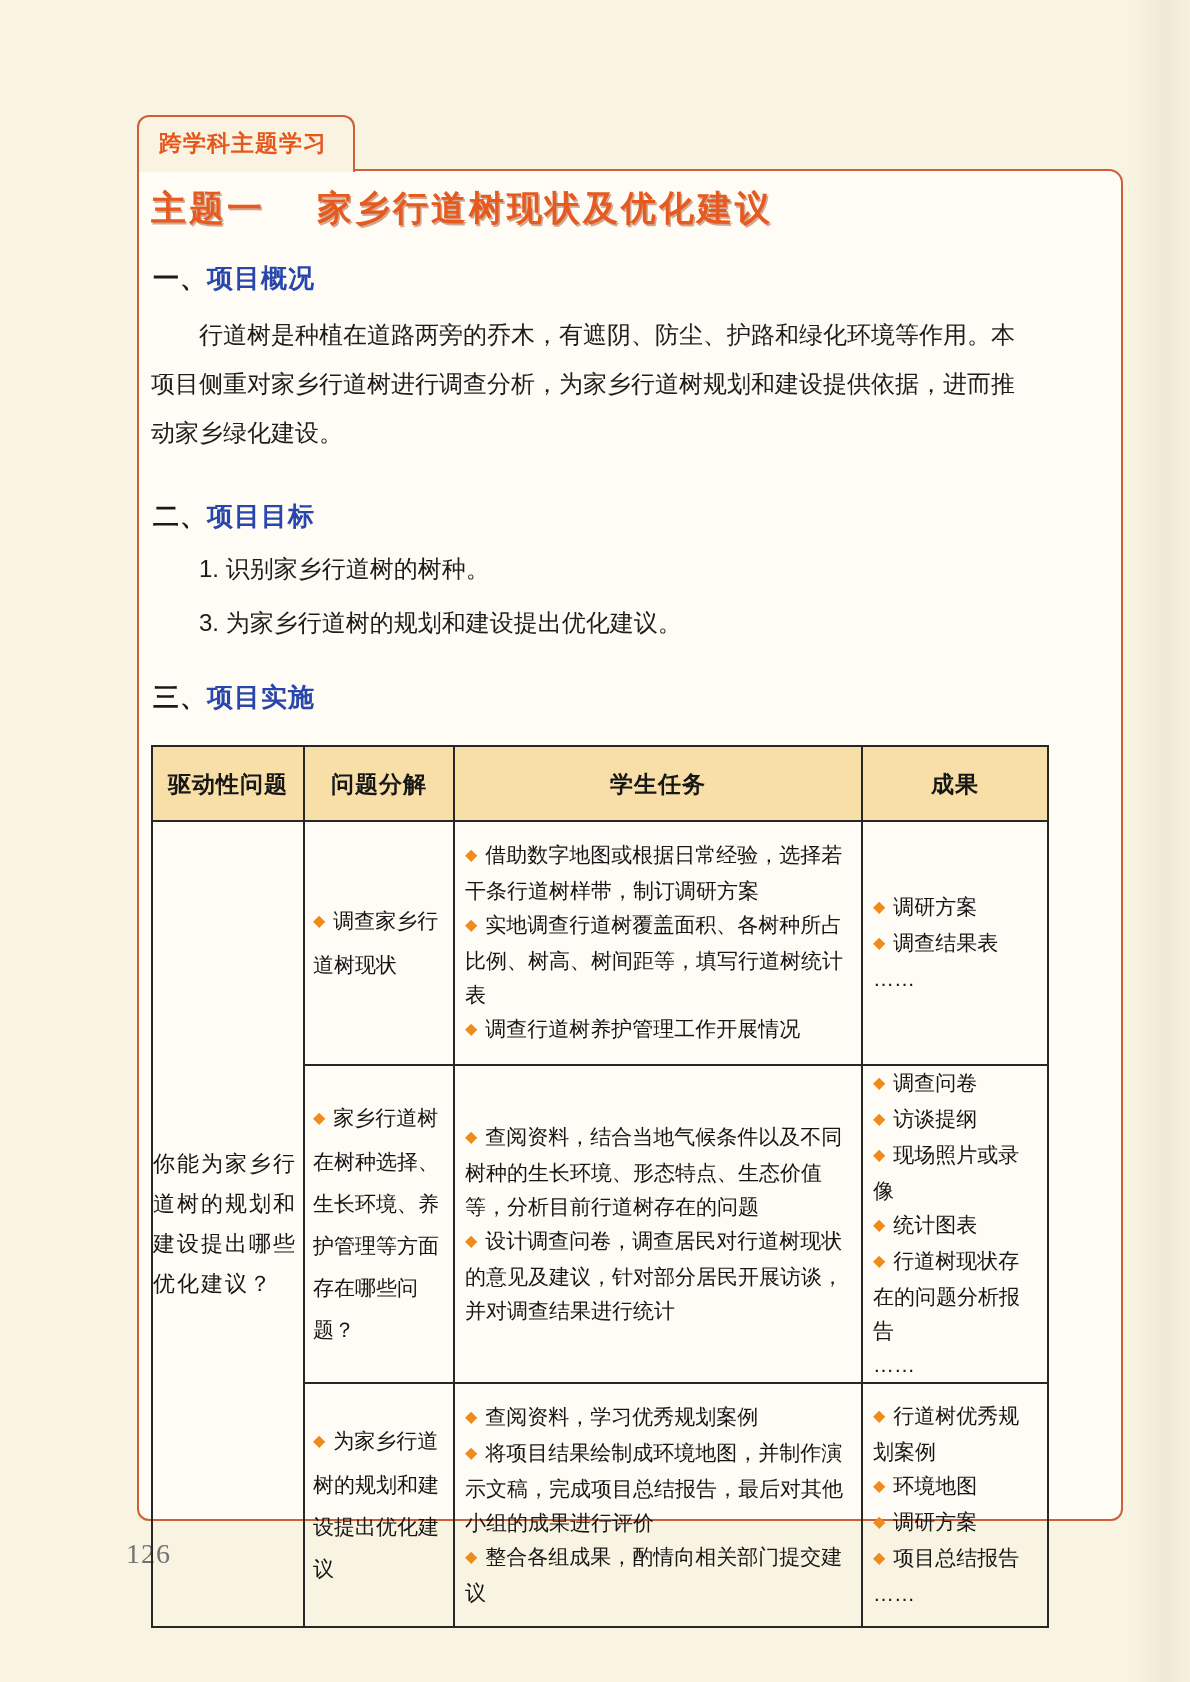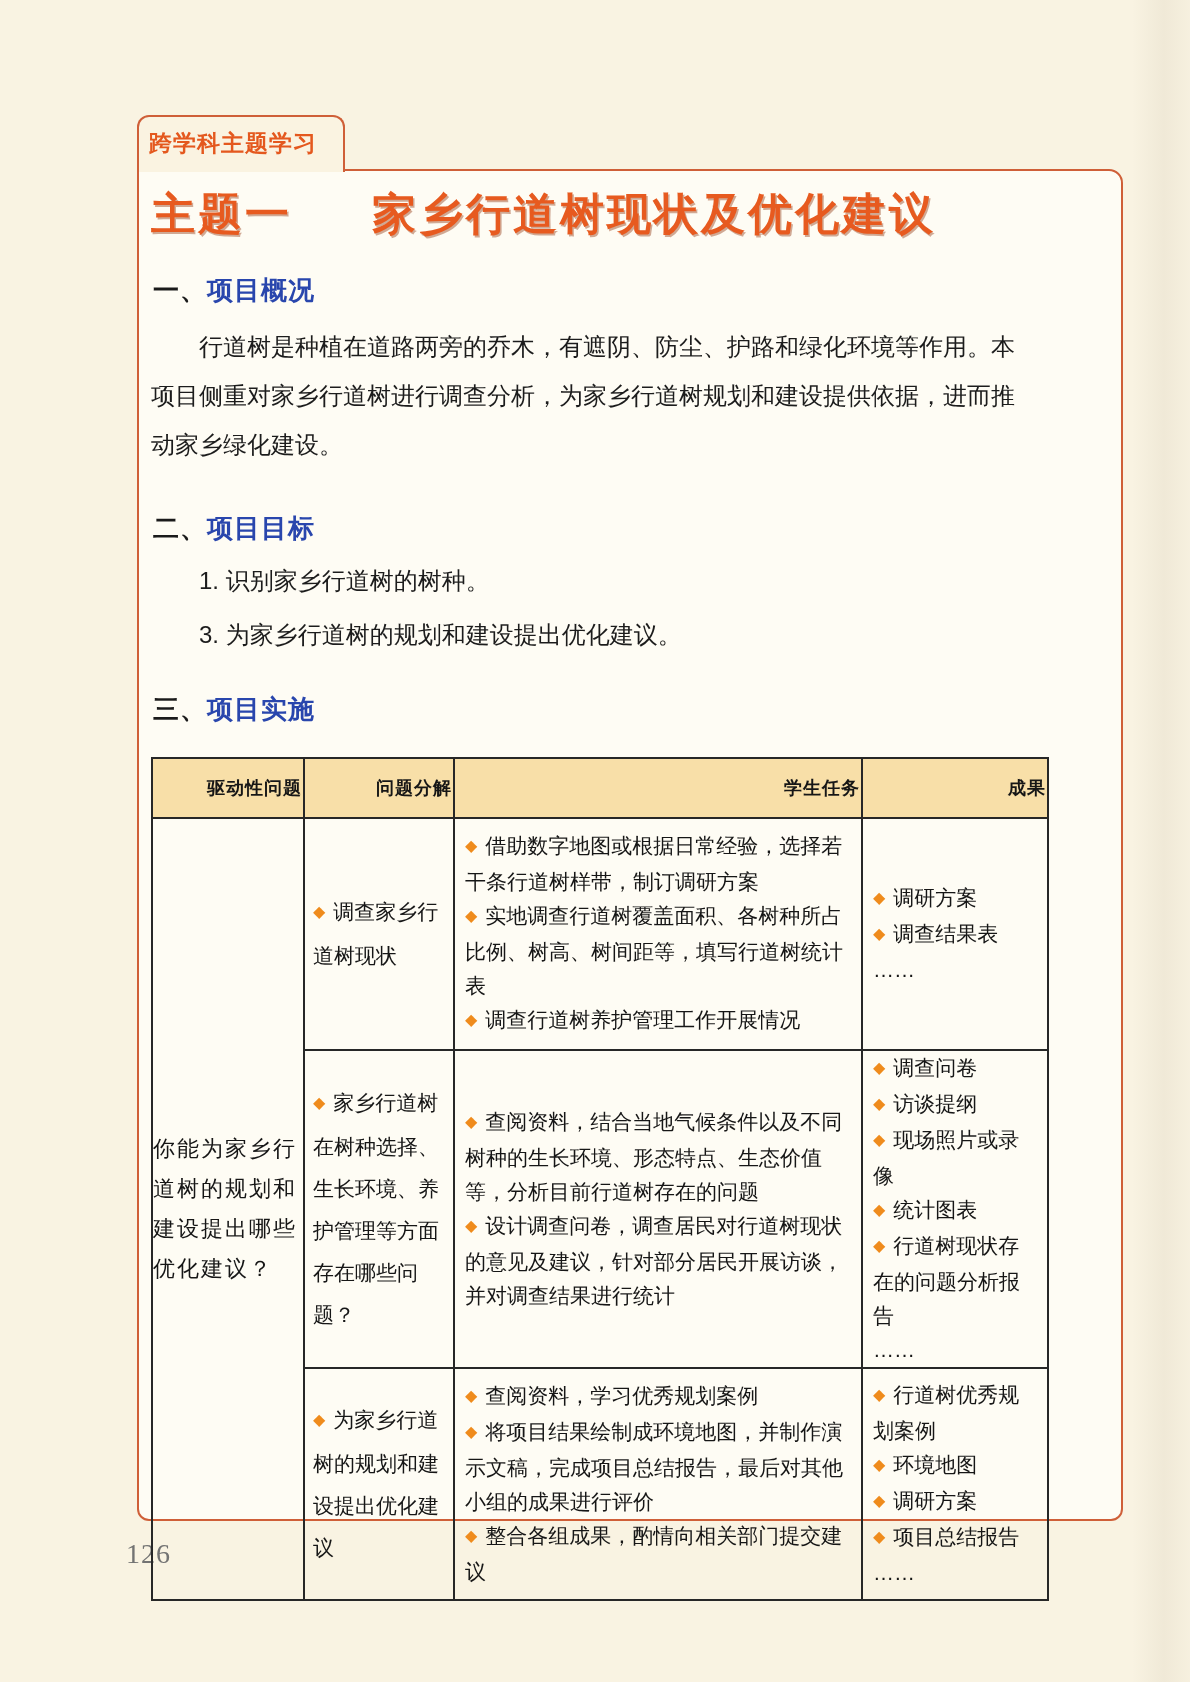--- a/index.html
+++ b/index.html
@@ -12,43 +12,43 @@
   }
   .edge-shadow{
     position:absolute;top:0;right:0;width:58px;height:100%;
     background:linear-gradient(to right, rgba(120,100,70,0) 0%, rgba(120,100,70,0.07) 55%, rgba(120,100,70,0.02) 100%);
     pointer-events:none;
   }
   
   .tab{
     position:absolute;left:137px;top:115px;height:57px;
     box-sizing:border-box;
-    padding:11px 26px 0 10px;
+    padding:11px 26px 0 20px;
     background:#faf3e1;
     border:2px solid #cf5f38;border-bottom:none;
     border-radius:12px 12px 0 0;
     z-index:3;
   }
   .tab-label{
     font-size:23px;font-weight:700;color:#e4581e;letter-spacing:1px;
   }
   
   .content-box{
     position:absolute;left:137px;top:169px;width:986px;height:1352px;
     box-sizing:border-box;
     background:#fefcf4;
     border:2px solid #cf5f38;
     border-radius:0 14px 12px 12px;
     padding:8px 10px 0 10px;
     z-index:2;
   }
   .doc-title{
-    display:flex;align-items:baseline;gap:80px;
+    display:flex;align-items:baseline;gap:52px;
     margin:6px 0 0 2px;
-    font-size:44px;font-weight:800;color:#e75a1f;
+    font-size:35px;font-weight:800;color:#e75a1f;
     letter-spacing:3px;
     text-shadow:1.5px 1.5px 0 rgba(140,45,5,0.4);
   }
   .sec-heading{
     margin:42px 0 0 4px;
     font-size:26px;font-weight:700;letter-spacing:1px;
   }
   .sec-heading .num{color:#1a1a1a;}
   .sec-heading .txt{color:#2946ad;}
   .sec-heading.first{margin-top:29px;}
@@ -68,31 +68,31 @@
     margin:30px 0 0 2px;
     width:896px;table-layout:fixed;
     font-size:21px;line-height:34px;color:#161616;
   }
   .impl-table th,.impl-table td{
     border:2px solid #272727;
     box-sizing:border-box;
     vertical-align:middle;
   }
   .impl-table th{
-    background:#f8dfa8;height:60px;
-    font-size:18px;font-weight:700;text-align:right;
+    background:#f8dfa8;height:75px;
+    font-size:23px;font-weight:700;text-align:center;
     letter-spacing:1px;
   }
   col.c1{width:152px;} col.c2{width:150px;} col.c3{width:408px;} col.c4{width:186px;}
   td.driving{
     padding:10px 0;font-size:22px;line-height:40px;
     letter-spacing:2px;
   }
   td.breakdown{padding:8px 8px;line-height:42px;}
-  td.tasks{padding:10px 10px;}
+  td.tasks{padding:16px 10px;}
   td.outcomes{padding:0 10px;vertical-align:middle;}
   .bullet-item{margin:0;}
   .dm{
     color:#ef8b1c;font-size:16px;margin-right:8px;
     position:relative;top:-2px;
   }
   .more-line{line-height:34px;}
   .page-number{
     position:absolute;left:126px;top:1538px;
     font-family:Liberation Serif, serif;

